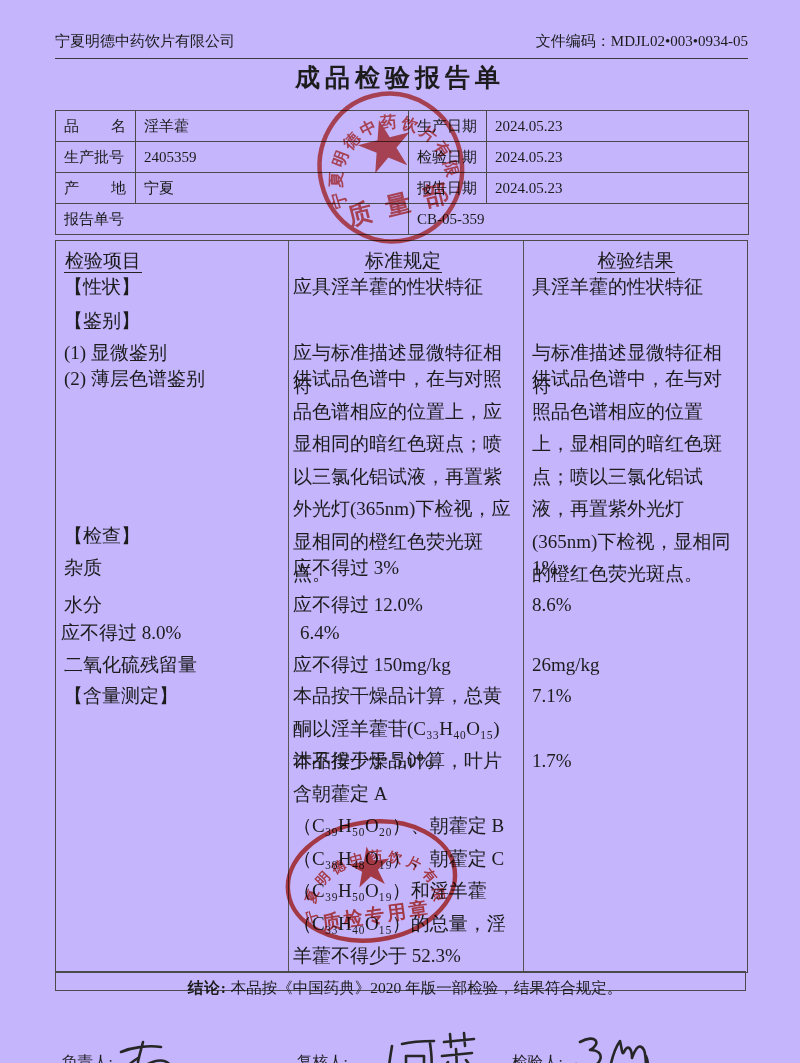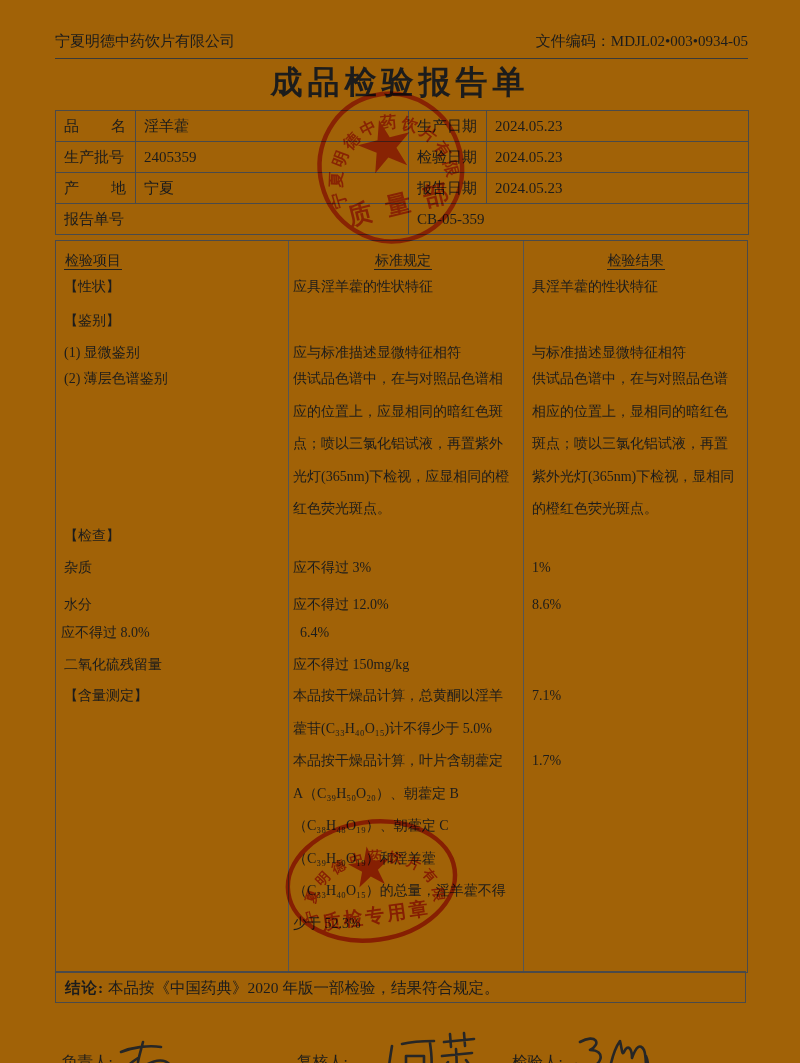--- a/index.html
+++ b/index.html
@@ -1,42 +1,42 @@
 <!DOCTYPE html>
 <html><head>
 <meta charset="utf-8">
 <style>
   html,body{margin:0;padding:0;background:#e8e8e8;}
-  .page{position:relative;width:800px;height:1063px;background:#a16207;margin:0 auto;
+  .page{position:relative;width:800px;height:1063px;background:#c4b5fd;margin:0 auto;
         font-family:"Liberation Serif","DejaVu Serif",serif;color:#1c1c1c;overflow:hidden;}
   
   .doc-header{position:absolute;left:55px;top:32px;width:693px;display:flex;
               justify-content:space-between;align-items:flex-end;
               border-bottom:1.5px solid #3a3a3a;padding-bottom:7px;font-size:15px;}
   .doc-title{position:absolute;left:0;top:61px;width:100%;text-align:center;
-             font-size:32px;font-weight:bold;letter-spacing:5px;}
+             font-size:25px;font-weight:bold;letter-spacing:5px;}
   
   table.info{position:absolute;left:55px;top:110px;width:693px;border-collapse:collapse;
              table-layout:fixed;font-size:15px;}
   table.info td{border:1px solid #4a4a4a;height:30px;padding:0 0 0 8px;vertical-align:middle;}
   .jlabel{display:inline-block;width:62px;text-align:justify;text-align-last:justify;}
   
   .main-table{position:absolute;left:55px;top:240px;width:691px;height:731px;
-              border:1.5px solid #4a4a4a;font-size:14px;}
+              border:1.5px solid #4a4a4a;font-size:19px;}
   .vline{position:absolute;top:0;bottom:0;width:1px;background:#555;}
   .mrow{position:absolute;left:0;right:0;display:flex;line-height:32.5px;}
   .c1{width:232px;padding-left:8px;box-sizing:border-box;}
   .c2{width:235px;padding:0 10px 0 5px;box-sizing:border-box;}
   .c3{flex:1;padding:0 8px 0 9px;box-sizing:border-box;}
   .mhead .c2,.mhead .c3{text-align:center;}
   .mhead span{border-bottom:1px solid #222;padding:0 1px 1px 1px;}
   
-  .conclusion{position:absolute;left:55px;top:971px;width:691px;height:32px;
+  .conclusion{position:absolute;left:55px;top:971px;width:691px;height:20px;
               border:1.5px solid #4a4a4a;font-size:15.5px;line-height:32px;
-              padding-left:9px;box-sizing:border-box;}
+              padding-left:9px;box-sizing:border-box;text-align:center;}
   .conclusion b{letter-spacing:1px;}
   .sig-row{position:absolute;left:55px;top:1044px;width:693px;height:50px;font-size:15.5px;}
   .sig-label{position:absolute;top:8px;}
   .sig-svg{position:absolute;}
   .sig-svg path{fill:none;stroke:#262626;stroke-width:2.6;stroke-linecap:round;stroke-linejoin:round;}
   
   .stamp{position:absolute;mix-blend-mode:multiply;}
   .stamp text{font-family:"Liberation Serif","DejaVu Serif",serif;}
 </style>
 </head>
@@ -129,20 +129,21 @@
       <div class="c2">应不得过 12.0%</div>
       <div class="c3">8.6%</div>
     </div>
     <div class="mrow" style="top:376px">
       <div class="c2">应不得过 8.0%</div>
       <div class="c3">6.4%</div>
     </div>
     <div class="mrow" style="top:408px">
       <div class="c1">二氧化硫残留量</div>
       <div class="c2">应不得过 150mg/kg</div>
+      <div class="c3">26mg/kg</div>
     </div>
     <div class="mrow" style="top:439px">
       <div class="c1">【含量测定】</div>
       <div class="c2">本品按干燥品计算，总黄酮以淫羊藿苷(C₃₃H₄₀O₁₅)计不得少于 5.0%</div>
       <div class="c3">7.1%</div>
     </div>
     <div class="mrow" style="top:504px">
       <div class="c1"></div>
       <div class="c2">本品按干燥品计算，叶片含朝藿定 A（C₃₉H₅₀O₂₀）、朝藿定 B（C₃₈H₄₈O₁₉）、朝藿定 C（C₃₉H₅₀O₁₉）和淫羊藿（C₃₃H₄₀O₁₅）的总量，淫羊藿不得少于 52.3%</div>
       <div class="c3">1.7%</div>

